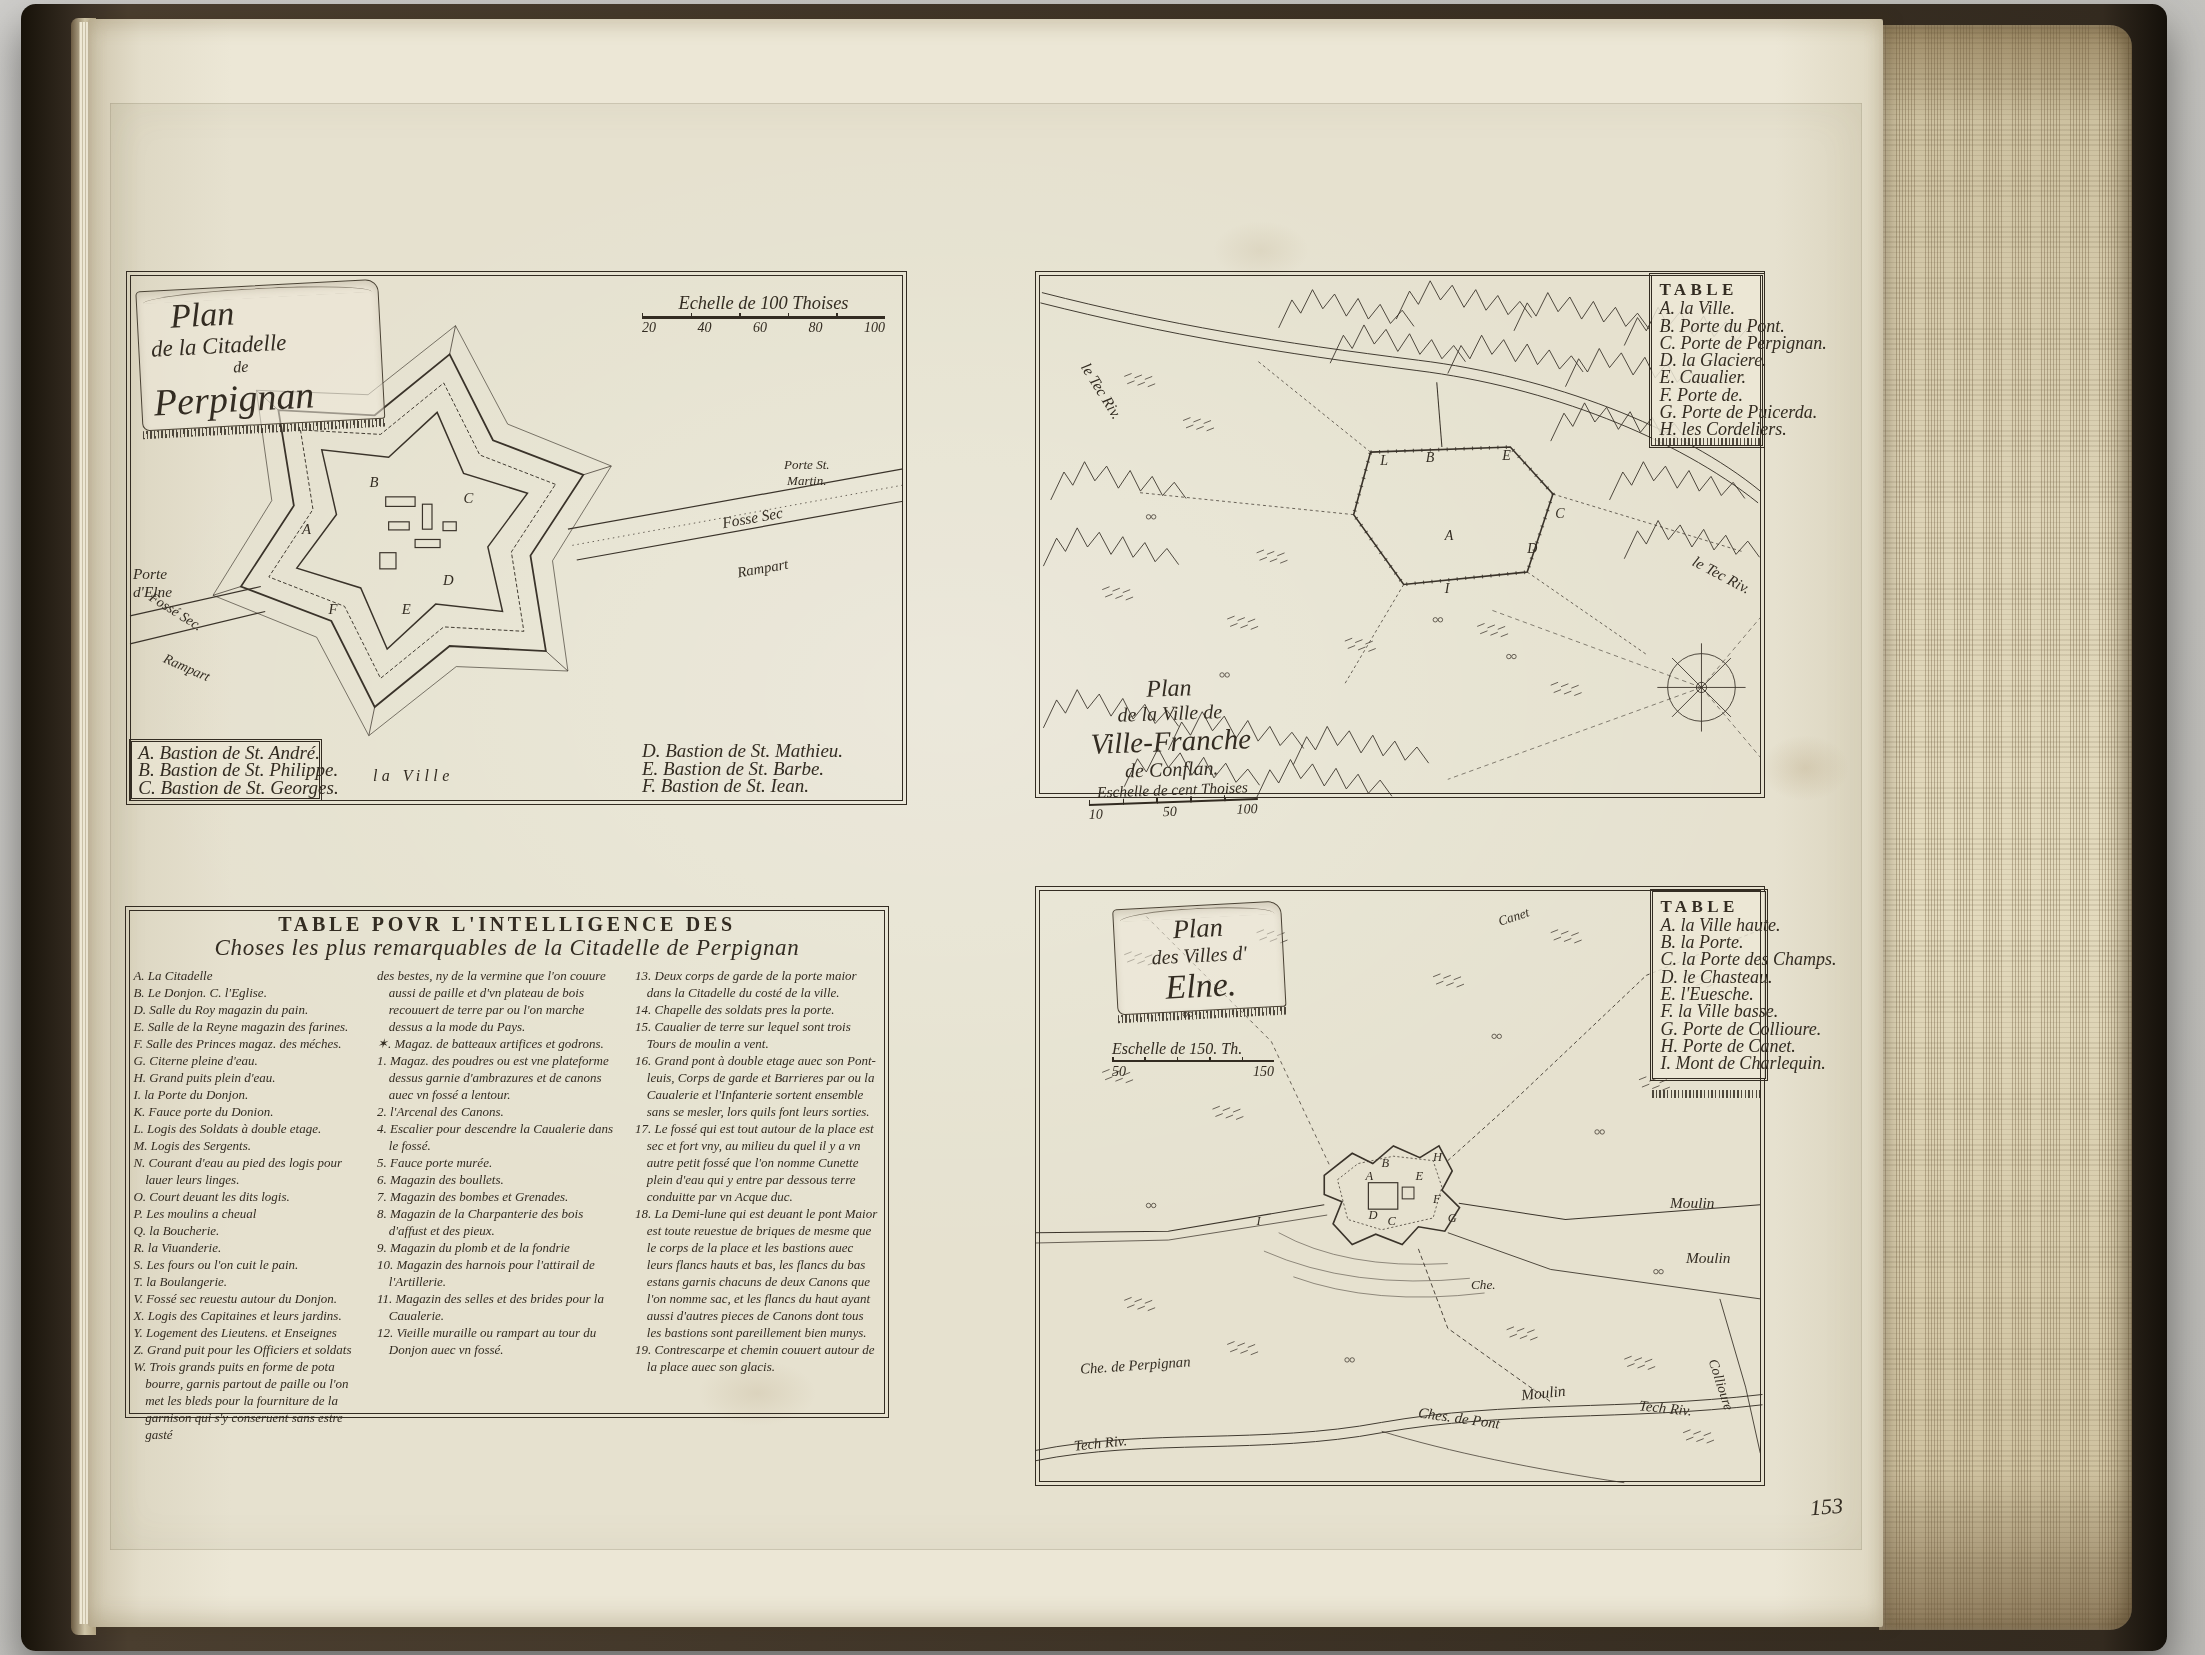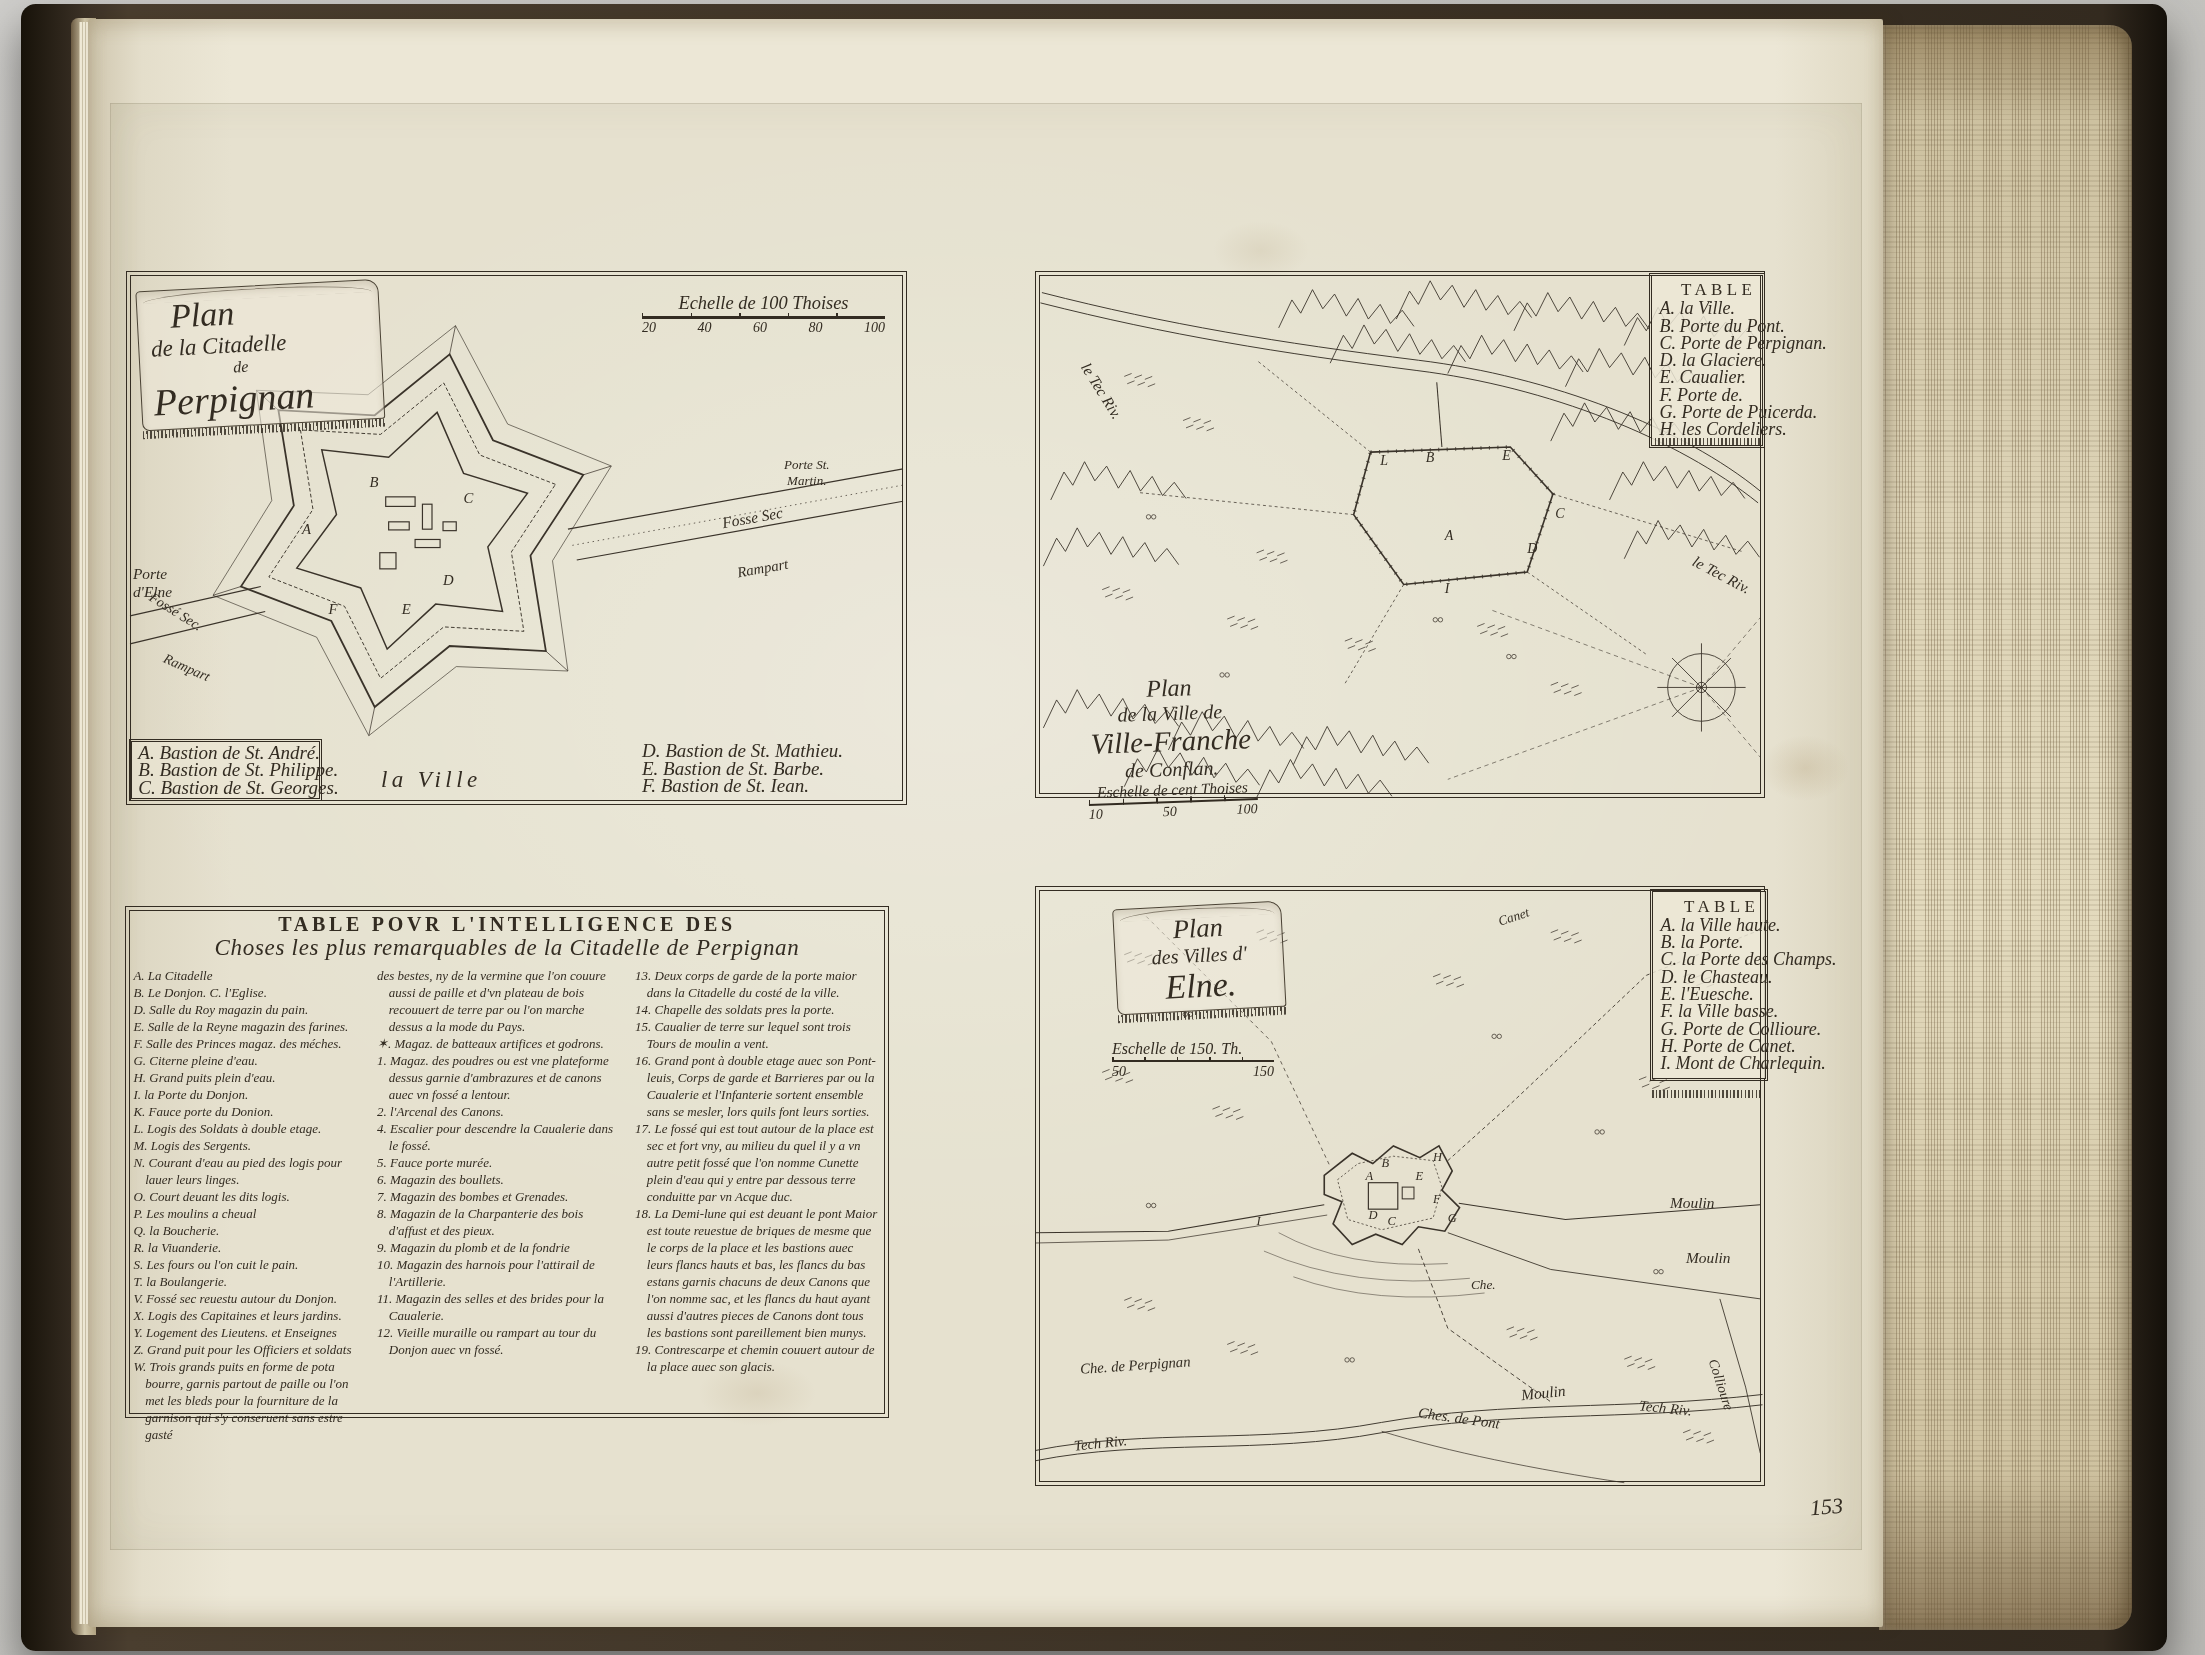--- a/index.html
+++ b/index.html
@@ -41,21 +41,21 @@
   .panel{border:1.6px solid #332c22;}
   .panel::after{content:"";position:absolute;inset:2.9px;border:0.8px solid #332c22;pointer-events:none;}
   .ink-svg{position:absolute;inset:0;width:100%;height:100%;}
 
   .maplabel{position:absolute;font-style:italic;white-space:nowrap;color:#332c22;}
 
   
   .legendbox{border:1.2px solid #332c22;outline:0.7px solid #332c22;outline-offset:1.5px;background:rgba(236,231,214,.6);}
   .legend-line{font-style:italic;font-size:19px;line-height:17.6px;white-space:nowrap;}
   .mtable{border:1.2px solid #332c22;outline:0.7px solid #332c22;outline-offset:1.5px;background:rgba(236,231,214,.85);padding:4.4px 5.9px 5.9px 7.4px;}
-  .mtable .mt-title{font-weight:normal;letter-spacing:4.4px;font-size:17px;text-align:right;font-style:normal;}
+  .mtable .mt-title{font-weight:bold;letter-spacing:4.4px;font-size:17px;text-align:left;font-style:normal;}
   .mtable .mt-item{font-style:italic;font-size:18px;line-height:17.3px;white-space:nowrap;}
   .fringe{height:8px;background:repeating-linear-gradient(90deg,#332c22 0 1.5px,rgba(0,0,0,0) 1.5px 3.7px);opacity:.85;}
 
   
   .banner{position:absolute;}
   .banner .sheet{position:relative;background:rgba(238,233,218,.55);border:1px solid #4a4234;
     border-radius:4.4px 13.2px 2.9px 7.4px;box-shadow:inset 0 4.4px 7.4px rgba(80,65,40,.15);padding:7.4px 11.8px 4.4px 11.8px;}
   .banner .sheet::before{content:"";position:absolute;left:5.9px;right:5.9px;top:2.2px;height:8.8px;
     border-top:1.5px solid rgba(60,50,35,.55);border-radius:50% 50% 0 0/100% 100% 0 0;}
 
@@ -155,21 +155,21 @@
       <div>Martin.</div>
     </div>
     <div class="maplabel" style="left:595px;top:237px;font-size:15.4px;transform:rotate(-10deg);">Fosse Sec</div>
     <div class="maplabel" style="left:610px;top:288px;font-size:14.7px;transform:rotate(-10deg);">Rampart</div>
     <div class="maplabel" style="left:5.9px;top:293px;font-size:15.4px;">
       <div>Porte</div>
       <div>d'Elne</div>
     </div>
     <div class="maplabel" style="left:19px;top:332px;font-size:14px;transform:rotate(32deg);">Fossé Sec.</div>
     <div class="maplabel" style="left:35px;top:388px;font-size:14px;transform:rotate(24deg);">Rampart</div>
-    <div class="maplabel" style="left:254px;top:495px;font-size:23px;letter-spacing:4.4px;">la  Ville</div>
+    <div class="maplabel" style="left:246px;top:495px;font-size:16px;letter-spacing:4.4px;">la  Ville</div>
 
     <div class="abs legendbox" style="left:4.4px;top:469px;width:175px;height:53px;padding:1.5px 5.9px;">
 
     <div class="legend-line">A. Bastion de St. André.</div>
         <div class="legend-line">B. Bastion de St. Philippe.</div>
         <div class="legend-line">C. Bastion de St. Georges.</div>
       </div>
     <div class="abs" style="left:515px;top:470px;width:243px;">
 
     <div class="legend-line">D. Bastion de St. Mathieu.</div>

